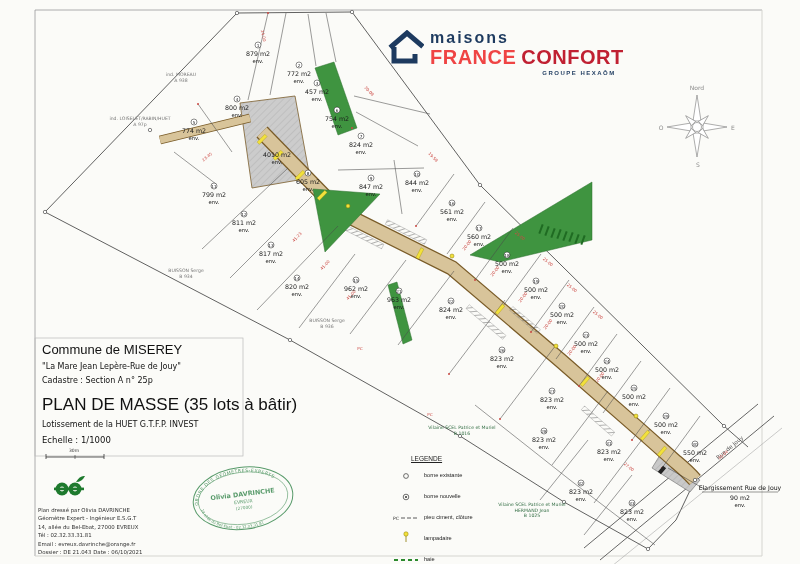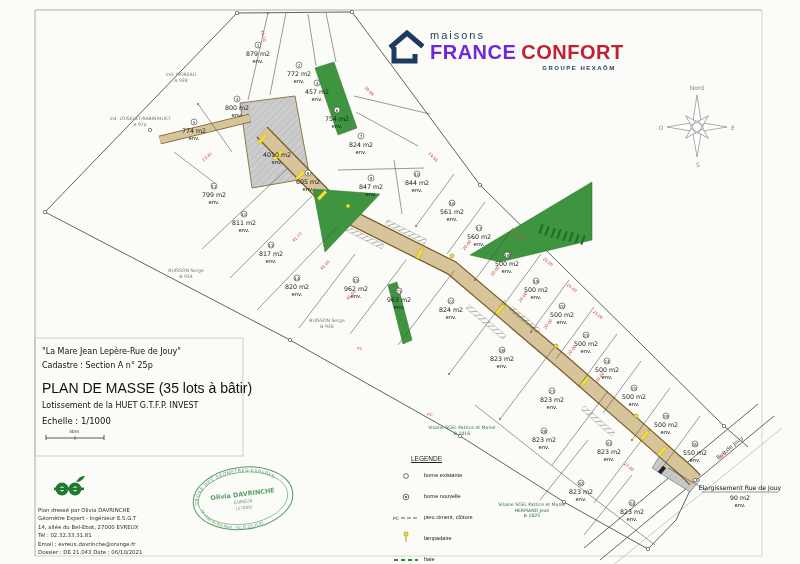--- a/index.html
+++ b/index.html
@@ -12,30 +12,30 @@
   .lotnum-circle{fill:#fff;stroke:#1a1a1a;stroke-width:.5;}
   .owner{font-size:4.6px;fill:#777;}
   .owner-green{fill:#2f6b40;}
   .dim{font-size:4.1px;fill:#cc4a45;}
   .street{font-size:5.6px;fill:#555;}
   .note-t{font-size:6.2px;fill:#111;}
   .comp-lbl{font-size:6px;fill:#8a8a8a;}
   
   .logo{position:absolute;left:388px;top:30px;display:flex;gap:6px;align-items:flex-start;}
   .logo-text{line-height:1;}
-  .logo-maisons{color:#1d3a5f;font-size:11px;letter-spacing:2px;font-weight:normal;}
+  .logo-maisons{color:#1d3a5f;font-size:16px;letter-spacing:2px;font-weight:bold;}
   .logo-row2{font-size:20px;font-weight:bold;letter-spacing:.5px;margin-top:1px;white-space:nowrap;}
-  .logo-france{color:#6d28d9;text-align:right;}
+  .logo-france{color:#ef4444;text-align:right;}
   .logo-confort{color:#c02032;margin-left:5px;margin-top:46px;}
   .logo-groupe{color:#1d3a5f;font-size:6px;font-weight:bold;letter-spacing:1.5px;text-align:right;margin-top:3px;padding-right:8px;}
   
   .titleblock{position:absolute;left:42px;top:342px;width:200px;color:#111;}
   .tb-commune{font-size:13px;}
   .tb-sub{font-size:8px;margin-top:5px;font-family:"DejaVu Sans",sans-serif;}
-  .tb-main{font-size:14px;margin-top:10px;white-space:nowrap;}
+  .tb-main{font-size:17px;margin-top:10px;white-space:nowrap;}
   .tb-sub2{font-size:8.5px;margin-top:6px;font-family:"DejaVu Sans",sans-serif;}
   
   .surveyor{position:absolute;left:38px;top:474px;width:150px;}
   .surv-lines{font-size:5.4px;color:#333;line-height:1.55;margin-top:2px;font-family:"DejaVu Sans",sans-serif;}
   
   .legend{position:absolute;left:393px;top:455px;width:110px;}
   .legend-title{font-size:6.5px;text-decoration:underline;color:#222;margin-bottom:4px;margin-left:18px;}
   .legend-row{display:flex;align-items:center;gap:5px;margin-bottom:3px;}
   .legend-sym{width:26px;text-align:center;flex:none;}
   .legend-lbl{font-size:5.6px;color:#222;}
@@ -422,20 +422,21 @@
     <div class="logo-text">
       <div class="logo-maisons">maisons</div>
       <div class="logo-row2">
         <span class="logo-france">FRANCE</span><span class="logo-confort">CONFORT</span>
       </div>
       <div class="logo-groupe">GROUPE HEXAÔM</div>
     </div>
   </div>
 
   <div class="titleblock">
+    <div class="tb-commune">Commune de MISEREY</div>
     <div class="tb-sub">"La Mare Jean Lepère-Rue de Jouy"</div>
     <div class="tb-sub">Cadastre : Section A n° 25p</div>
     <div class="tb-main">PLAN DE MASSE (35 lots à bâtir)</div>
     <div class="tb-sub">Lotissement de la HUET G.T.F.P. INVEST</div>
     <div class="tb-sub2">Echelle : 1/1000</div>
     <svg width="80" height="14" style="margin-top:2px">
       <text x="32" y="5" font-size="4.5" fill="#333" text-anchor="middle">30m</text>
       <line x1="4" y1="10" x2="62" y2="10" stroke="#333" stroke-width=".8"></line>
       <line x1="4" y1="7" x2="4" y2="12" stroke="#333" stroke-width=".8"></line>
       <line x1="33" y1="8" x2="33" y2="12" stroke="#333" stroke-width=".6"></line>

